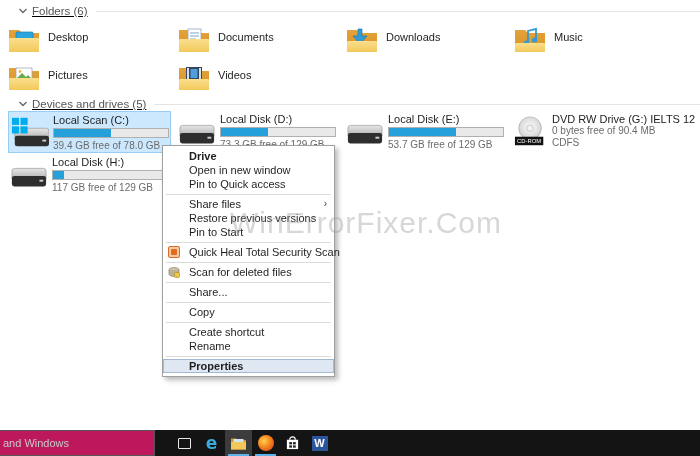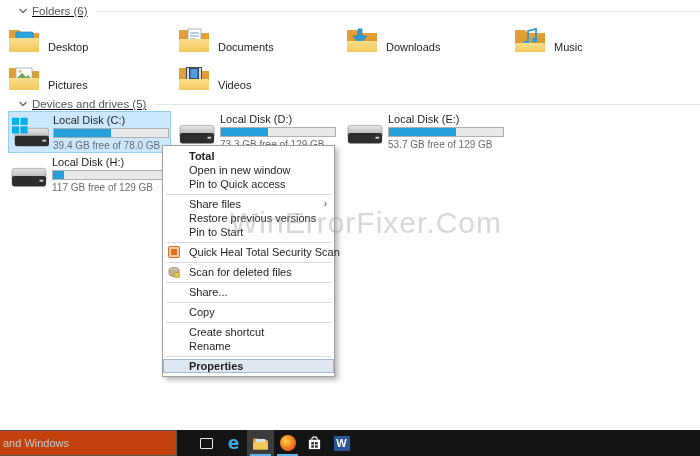--- a/index.html
+++ b/index.html
@@ -9,21 +9,21 @@
 
   
   .group-header { position:absolute; left:18px; display:flex; align-items:center; width:696px;text-decoration:underline; }
   .group-header .chev { width:10px; height:10px; margin-right:4px; flex:0 0 auto; }
   .group-header .gh-label { font-size:11.5px; color:#555; white-space:nowrap; }
   .group-header .gh-rule { flex:1; height:1px; background:#e4e4e4; margin-left:8px; }
 
   
   .ftile { position:absolute; width:160px; height:34px; display:flex; align-items:flex-start; }
   .ftile .ficon { width:32px; height:28px; flex:0 0 auto; }
-  .ftile .flabel { font-size:11px; color:#1e1e1e; margin:16px 0 0 8px; white-space:nowrap; }
+  .ftile .flabel { font-size:11px; color:#1e1e1e; margin:6px 0 0 8px; white-space:nowrap; }
 
   
   .dtile { position:absolute; width:163px; height:42px; display:flex; align-items:flex-start; padding:2px; }
   .dtile.selected { background:#cce8ff; border:1px solid #95cdf3; }
   .dtile .dicon { width:38px; height:34px; flex:0 0 auto; margin-top:2px; }
   .dtile .dcol { margin-left:4px; min-width:0; }
   .dtile .dname { font-size:11px; color:#1e1e1e; white-space:nowrap; }
   .dtile .dbar { width:116px; height:10px; border:1px solid #b0b0b0; background:#e9e9e9; margin:2px 0 2px 0; }
   .dtile .dbar-fill { height:100%; background:#26a0da; }
   .dtile .dfree { font-size:10px; color:#6b6b6b; white-space:nowrap; }
@@ -40,21 +40,21 @@
   .mi.highlight { background:#dfe7f2; outline:1px solid #a3b8d1; outline-offset:-1px;font-weight:bold; }
   .msep { height:1px; background:#dcdcdc; margin:2.5px 3px; }
 
   
   #watermark { position:absolute; left:230px; top:206px; font-size:30px; letter-spacing:1px;
     color:rgba(150,150,150,0.38); z-index:9; pointer-events:none; white-space:nowrap; }
 
   
   #taskbar { position:absolute; left:0; top:430px; width:700px; height:26px; background:#141414; z-index:10;
     display:flex; align-items:stretch; }
-  #search-box { width:177px; background:#c2410c; border:1px solid #555; border-left:none;
+  #search-box { width:155px; background:#be185d; border:1px solid #555; border-left:none;
     font-size:11px; color:#c9c9c9; line-height:24px; padding-left:3px; overflow:hidden; white-space:nowrap; }
   .tb-slot { width:27px; height:26px; display:flex; align-items:center; justify-content:center; position:relative; }
   .tb-slot.active { background:#3c3c3c; }
   .tb-slot.underline::after { content:""; position:absolute; left:3px; right:3px; bottom:0; height:2px; background:#5fb2e8; }
   #tb-icons { display:flex; margin-left:16px; }
   .taskview-glyph { width:13px; height:11px; border:1.5px solid #e8e8e8; border-radius:1px; }
   .edge-glyph { color:#39a9e0; font-size:17px; font-weight:bold; line-height:17px; font-family:"DejaVu Sans", sans-serif; }
   .firefox-glyph { width:16px; height:16px; border-radius:50%;
      background:radial-gradient(circle at 38% 38%, #ffd24a 0%, #f4841f 45%, #e2531d 80%, #c44117 100%); }
   .word-glyph { width:16px; height:15px; background:#2b579a; color:#fff; font-size:11px; font-weight:bold;
@@ -169,21 +169,21 @@
       <rect x="4" y="20" width="36" height="11" rx="2.5" fill="#2e2e2e"></rect>
       <rect x="33" y="24" width="4" height="2" fill="#cfcfcf"></rect>
       <g>
         <rect x="1" y="1" width="7.5" height="7.5" fill="#00adef"></rect>
         <rect x="10" y="1" width="7.5" height="7.5" fill="#00adef"></rect>
         <rect x="1" y="10" width="7.5" height="7.5" fill="#00adef"></rect>
         <rect x="10" y="10" width="7.5" height="7.5" fill="#00adef"></rect>
       </g>
     </svg>
     <div class="dcol">
-      <div class="dname">Local Disk (C:)</div>
+      <div class="dname">Local Scan (C:)</div>
       <div class="dbar">
           <div class="dbar-fill" style="width: 50%;"></div>
         </div>
       <div class="dfree">39.4 GB free of 78.0 GB</div>
     </div>
   </div>
 
   <div class="dtile" style="left:176px;top:111px">
     <svg class="dicon" viewBox="0 0 40 34">
       <rect x="2" y="10" width="36" height="13" rx="3" fill="url(#drivetop)" stroke="#8c8c8c" stroke-width="0.6"></rect>
@@ -207,38 +207,51 @@
     </svg>
     <div class="dcol">
       <div class="dname">Local Disk (E:)</div>
       <div class="dbar">
           <div class="dbar-fill" style="width: 59%;"></div>
         </div>
       <div class="dfree">53.7 GB free of 129 GB</div>
     </div>
   </div>
 
+  <div class="dtile" style="left:512px;top:111px;width:186px">
+    <svg class="dicon" viewBox="0 0 36 34" style="width:34px">
+      <circle cx="17" cy="13" r="12" fill="url(#cdgrad)" stroke="#a8a8a8" stroke-width="0.7"></circle>
+      <circle cx="17" cy="13" r="3.4" fill="#f2f2f2" stroke="#b5b5b5" stroke-width="0.7"></circle>
+      <rect x="1" y="22" width="30" height="9" fill="#111"></rect>
+      <text x="16" y="29" font-size="6.2" fill="#fff" text-anchor="middle" font-family="Liberation Sans, sans-serif">CD-ROM</text>
+    </svg>
+    <div class="dcol">
+      <div class="dname">DVD RW Drive (G:) IELTS 12</div>
+      <div class="dline">0 bytes free of 90.4 MB</div>
+      <div class="dline">CDFS</div>
+    </div>
+  </div>
 
   <div class="dtile" style="left:8px;top:154px">
     <svg class="dicon" viewBox="0 0 40 34">
       <rect x="2" y="10" width="36" height="13" rx="3" fill="url(#drivetop)" stroke="#8c8c8c" stroke-width="0.6"></rect>
       <rect x="2" y="18" width="36" height="11" rx="2.5" fill="#2e2e2e"></rect>
       <rect x="31" y="22" width="4" height="2" fill="#cfcfcf"></rect>
     </svg>
     <div class="dcol">
       <div class="dname">Local Disk (H:)</div>
       <div class="dbar">
           <div class="dbar-fill" style="width: 10%;"></div>
         </div>
       <div class="dfree">117 GB free of 129 GB</div>
     </div>
   </div>
 
   <div id="context-menu">
-    <div class="mi bold">Total</div>
+    <div class="mi bold">Drive</div>
     <div class="mi">Open in new window</div>
     <div class="mi">Pin to Quick access</div>
     <div class="msep"></div>
     <div class="mi"><span>Share files</span><span class="sub-arrow">›</span></div>
     <div class="mi">Restore previous versions</div>
     <div class="mi">Pin to Start</div>
     <div class="msep"></div>
     <div class="mi">
       <svg class="mi-icon" viewBox="0 0 12 12">
         <rect x="0.5" y="0.5" width="11" height="11" rx="1.5" fill="#f6cba4" stroke="#d96b2a" stroke-width="1"></rect>

